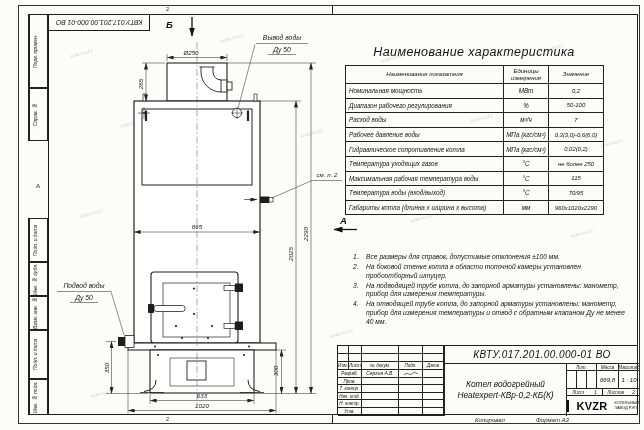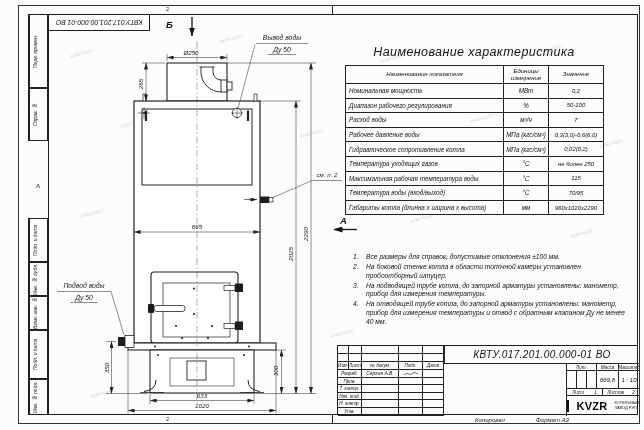--- a/index.html
+++ b/index.html
@@ -416,20 +416,24 @@
         <div class="sc" style="width:21px"></div>
     </div>
     <div class="srow" style="top:62px;height:8px">
       <div class="sc" style="width:24px">Утв.</div>
       <div class="sc" style="width:37px"></div>
         <div class="sc" style="width:24px"></div>
         <div class="sc" style="width:21px"></div>
     </div>
 
     <div class="rc doccell" style="left:106px;top:0;width:195px;height:18px">КВТУ.017.201.00.000-01 ВО</div>
+    <div class="rc namecell" style="left:106px;top:18px;width:122px;height:52px">
+      <span>Котел водогрейный</span>
+      <span>Heatexpert-КВр-0,2-КБ(К)</span>
+    </div>
     <div class="rc" style="left:228px;top:18px;width:30px;height:7px">Лит.</div>
     <div class="rc" style="left:258px;top:18px;width:22px;height:7px">Масса</div>
     <div class="rc" style="left:280px;top:18px;width:21px;height:7px">Масштаб</div>
     <div class="rc" style="left:228px;top:25px;width:10px;height:18px"></div>
     <div class="rc" style="left:238px;top:25px;width:10px;height:18px"></div>
     <div class="rc" style="left:248px;top:25px;width:10px;height:18px"></div>
     <div class="rc" style="left:258px;top:25px;width:22px;height:18px;font-size:6px">669,8</div>
     <div class="rc" style="left:280px;top:25px;width:21px;height:18px;font-size:6px">1 : 10</div>
     <div class="rc" style="left:228px;top:43px;width:36px;height:7px;justify-content:space-around">
       <span>Лист</span>

